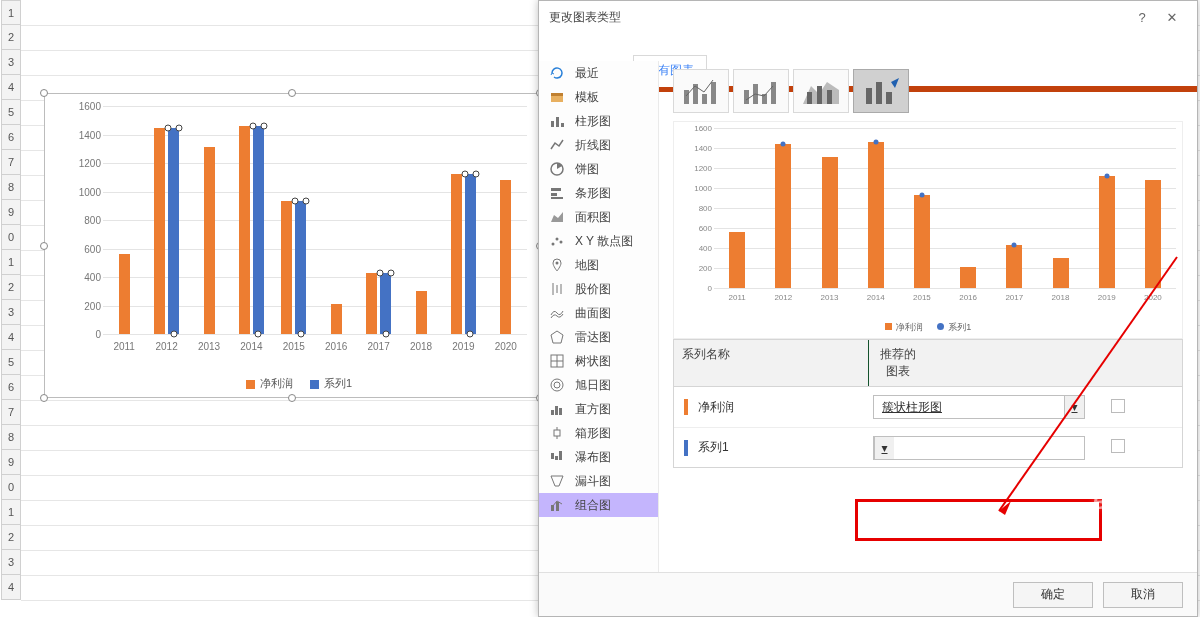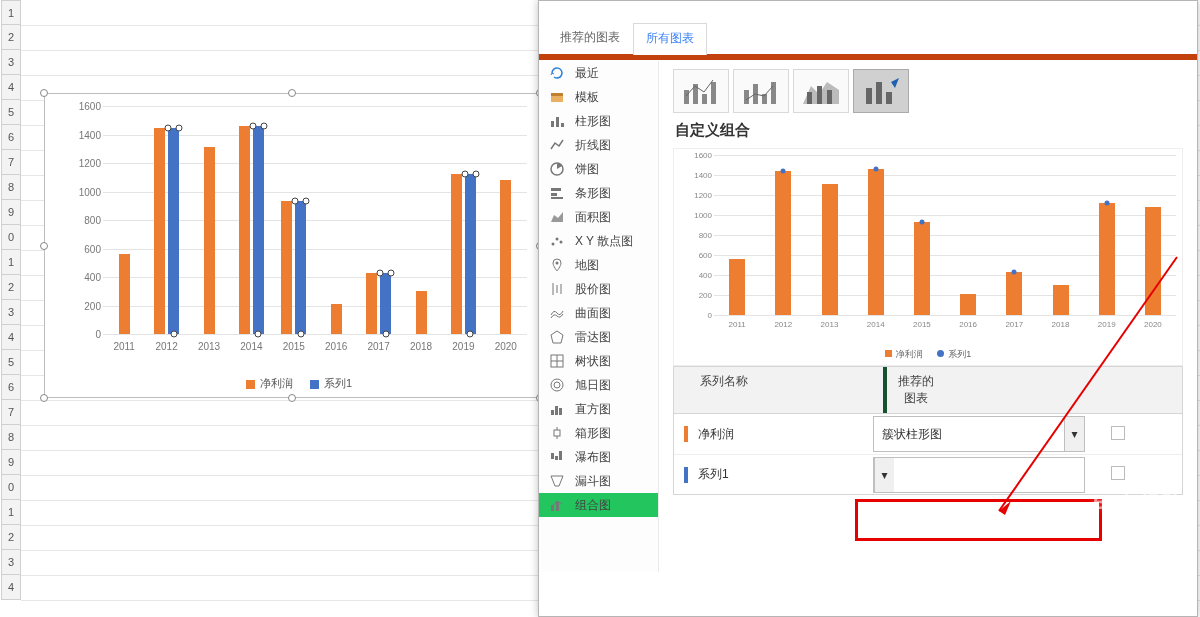--- a/index.html
+++ b/index.html
@@ -36,21 +36,21 @@
   .titlebar { display:flex; align-items:center; height:32px; padding:0 10px; color:#444; }
   .titlebar .spacer { flex:1; }
   .winbtn { width:30px; height:24px; display:flex; align-items:center; justify-content:center; color:#666; font-size:13px; }
   .tabs { display:flex; border-bottom:6px solid #c2410c; padding:0 8px; margin-top:21px; }
   .tab { padding:6px 12px 8px; color:#666; border:1px solid transparent; border-bottom:none; cursor:pointer; }
   .tab.active { color:#3b82f6; border-color:#d9d9d9; background:#fff; position:relative; top:1px; }
 
   .dlg-body { position:absolute; left:0; top:60px; right:0; bottom:44px; display:flex; }
   .cat-list { width:120px; background:#fdfdfd; border-right:1px solid #eaeaea; overflow:auto; }
   .cat-item { display:flex; align-items:center; gap:10px; height:24px; padding:0 10px; color:#444; cursor:pointer; }
-  .cat-item.selected { background:#22c55e; }
+  .cat-item.selected { background:#c4b5fd; }
   .cat-icon { width:16px; height:16px; display:flex; align-items:center; justify-content:center; color:#666; }
   .cat-icon svg { width:16px; height:16px; }
 
   .right-pane { flex:1; padding:8px 14px; position:relative; }
   .subtype-row { display:flex; gap:4px; margin-bottom:8px; }
   .subtype { width:56px; height:44px; border:1px solid #d9d9d9; background:#fafafa; display:flex; align-items:center; justify-content:center; cursor:pointer; }
   .subtype.sel { background:#d0d0d0; border-color:#aaa; }
   .subtype svg { width:40px; height:30px; }
   .preview-title { font-size:15px; font-weight:bold; color:#333; margin:6px 0 8px 2px; }
 
@@ -60,29 +60,29 @@
   .pv-ytick { position:absolute; left:0; width:28px; text-align:right; font-size:8px; color:#888; transform:translateY(-50%); }
   .pv-xtick { position:absolute; bottom:-14px; font-size:8px; color:#888; transform:translateX(-50%); }
   .pv-bar { position:absolute; bottom:0; width:14px; background:#ed7d31; }
   .pv-dot { position:absolute; width:5px; height:5px; background:#4472c4; border-radius:50%; transform:translate(-50%,-50%); }
   .pv-legend { position:absolute; left:0; right:0; bottom:4px; text-align:center; font-size:9px; color:#666; }
 
   .series-label { margin:12px 0 4px 2px; color:#444; }
   .series-table { border:1px solid #d5d5d5; }
   .st-head { display:flex; background:#f2f2f2; border-bottom:1px solid #d5d5d5; color:#444; }
   .st-cell-h { padding:6px 8px; }
-  .st-col-name { width:195px; border-right:4px solid #14532d;margin-left:18px; }
+  .st-col-name { width:195px; border-right:1px solid #14532d; }
   .st-col-type { width:220px; border-right:1px solid #d5d5d5; }
   .st-col-axis { width:58px; text-align:center; }
   .st-row { display:flex; align-items:center; height:40px; }
   .st-row + .st-row { border-top:1px solid #eee; }
   .st-name { width:195px; padding:0 10px; display:flex; align-items:center; gap:10px; }
   .ssw { width:4px; height:16px; }
   .st-type { width:220px; padding:0 4px; display:flex; }
-  .combo { flex:1; display:flex; border:1px solid #bfbfbf; height:36px; }
+  .combo { flex:1; display:flex; border:1px solid #bfbfbf; height:24px;text-decoration:underline; }
   .combo .cb-val { flex:1; padding:0 8px; display:flex; align-items:center; background:#fff; }
   .combo .cb-btn { width:20px; border-left:1px solid #bfbfbf; background:#f0f0f0; display:flex; align-items:center; justify-content:center; }
   .st-axis { width:58px; text-align:center; }
   .chk { width:14px; height:14px; border:1px solid #bbb; display:inline-block; background:#fff; }
   .hl-red { position:absolute; border:3px solid #e60000; pointer-events:none; }
 
   .dlg-foot { position:absolute; left:0; bottom:0; right:0; height:44px; display:flex; justify-content:flex-end; align-items:center; gap:10px; padding:0 14px; border-top:1px solid #e0e0e0; background:#fafafa; }
   .btn { width:80px; height:26px; border:1px solid #bfbfbf; background:#f5f5f5; display:flex; align-items:center; justify-content:center; cursor:pointer; }
 
   .arrow-overlay { position:absolute; pointer-events:none; stroke:#e60000; stroke-width:2; fill:none; }
@@ -220,20 +220,26 @@
         <div class="ytick" style="top: 28.5px;">1400</div>
         <div class="ytick" style="top: 0px;">1600</div>
       </div>
     <div class="legend">
       <span class="sw" style="background:#ed7d31;"></span><span>净利润</span>
       <span class="sw" style="background:#4472c4;"></span><span>系列1</span>
     </div>
   </div>
 
   <div class="dialog">
+    <div class="titlebar">
+      <span>更改图表类型</span>
+      <span class="spacer"></span>
+      <span class="winbtn">?</span>
+      <span class="winbtn">✕</span>
+    </div>
     <div class="tabs">
       <div class="tab">推荐的图表</div>
       <div class="tab active">所有图表</div>
     </div>
 
     <div class="dlg-body">
       <div class="cat-list" id="cat-list">
           <div class="cat-item">
             <span class="cat-icon">
               <svg viewBox="0 0 16 16">
@@ -443,21 +449,20 @@
           <div class="subtype sel">
               <svg viewBox="0 0 40 30">
                 <rect x="5" y="12" width="6" height="16" fill="#666"></rect>
                 <rect x="15" y="6" width="6" height="22" fill="#666"></rect>
                 <rect x="25" y="16" width="6" height="12" fill="#666"></rect>
                 <path d="M30 6 L38 2 L34 12 Z" fill="#2060b0"></path>
               </svg>
             </div>
         </div>
 
-        <div class="preview-title">自定义组合</div>
 
         <div class="preview-chart">
           <div class="pv-inner">
             <div id="pv-yt"></div>
             <div class="pv-plot" id="pv-plot">
                 <div class="gridline" style="top: 160px;"></div>
                 <div class="gridline" style="top: 140px;"></div>
                 <div class="gridline" style="top: 120px;"></div>
                 <div class="gridline" style="top: 100px;"></div>
                 <div class="gridline" style="top: 80px;"></div>
@@ -544,15 +549,19 @@
 
         <svg class="arrow-overlay" style="left:0;top:0;width:100%;height:100%;">
           <line x1="518" y1="196" x2="340" y2="450"></line>
           <polygon points="340,450 352,440 346,454" fill="#e60000" stroke="none"></polygon>
         </svg>
 
         <div class="watermark">Bai&nbsp;经验</div>
       </div>
     </div>
 
+    <div class="dlg-foot">
+      <div class="btn">确定</div>
+      <div class="btn">取消</div>
+    </div>
   </div>
 
 </div>
 
 </body></html>

